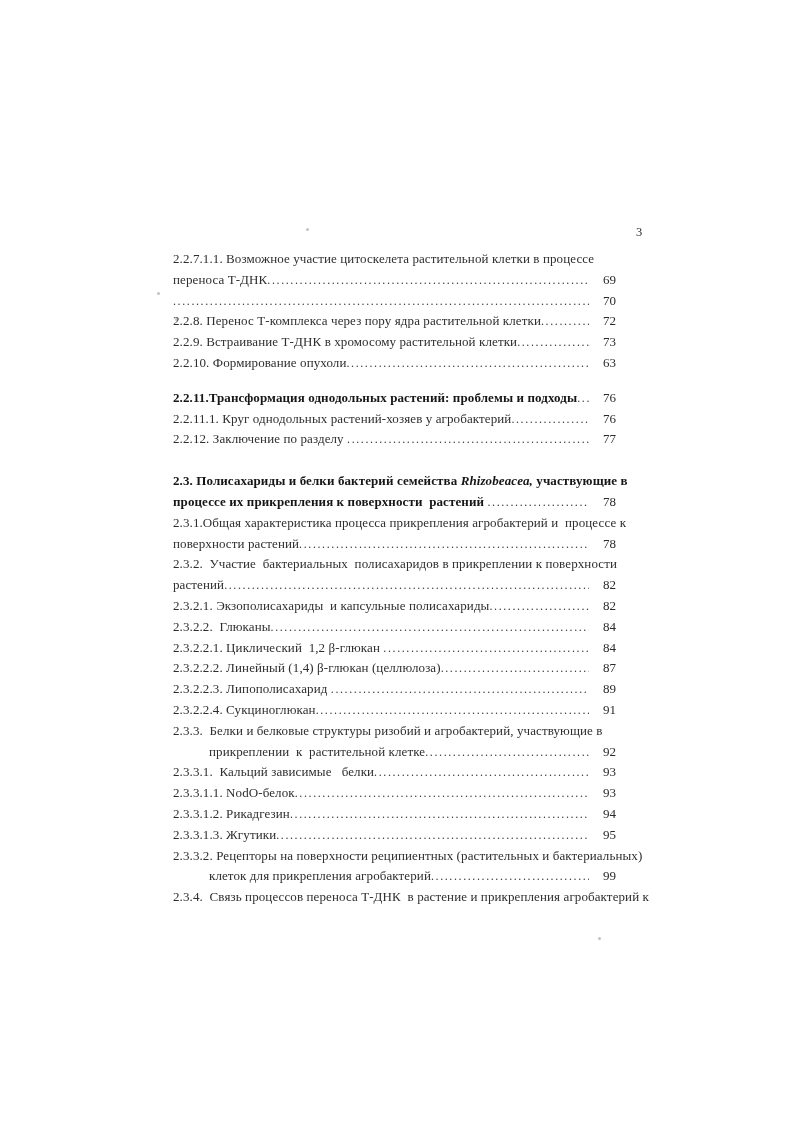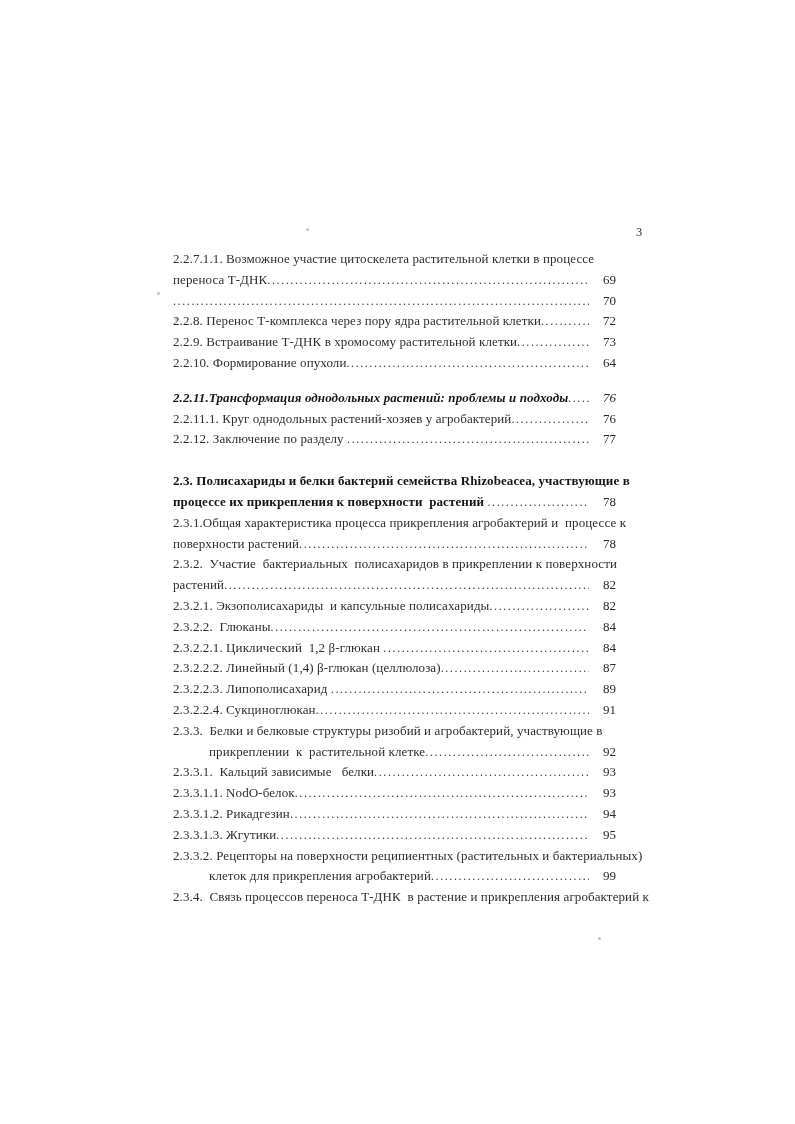--- a/index.html
+++ b/index.html
@@ -22,21 +22,21 @@
   .toc-row{
     display:flex;align-items:baseline;
     line-height:20.8px;height:20.8px;
   }
   .toc-row .t{
     white-space:pre;flex:0 0 auto;
     letter-spacing:0.1px;
   }
   .toc-row.bold .t{font-weight:bold;color:#161616;}
   .toc-row.indent{padding-left:36px;align-items:center;}
-  .toc-row .t .it{}
+  .toc-row .t .it{font-style:italic;}
   .leader{
     flex:1 1 auto;overflow:hidden;white-space:nowrap;
     min-width:6px;color:#3c3c3c;
   }
   .leader::after{
     content:"......................................................................................................................................................................................";
     letter-spacing:1.6px;font-size:12px;
   }
   .pg{flex:0 0 auto;margin-left:14px;color:#2a2a2a;}
   .speck{
@@ -71,23 +71,23 @@
     <span class="pg">72</span>
   </div>
       <div class="toc-row">
     <span class="t">2.2.9. Встраивание Т-ДНК в хромосому растительной клетки</span>
     <span class="leader"></span>
     <span class="pg">73</span>
   </div>
       <div class="toc-row">
     <span class="t">2.2.10. Формирование опухоли</span>
     <span class="leader"></span>
-    <span class="pg">64</span>
-  </div>
-      <div class="toc-row bold" style="margin-top: 14px; font-style: italic;">
+    <span class="pg">63</span>
+  </div>
+      <div class="toc-row bold" style="margin-top: 14px;">
     <span class="t">2.2.11.Трансформация однодольных растений: проблемы и подходы</span>
     <span class="leader"></span>
     <span class="pg">76</span>
   </div>
       <div class="toc-row">
     <span class="t">2.2.11.1. Круг однодольных растений-хозяев у агробактерий</span>
     <span class="leader"></span>
     <span class="pg">76</span>
   </div>
       <div class="toc-row">

